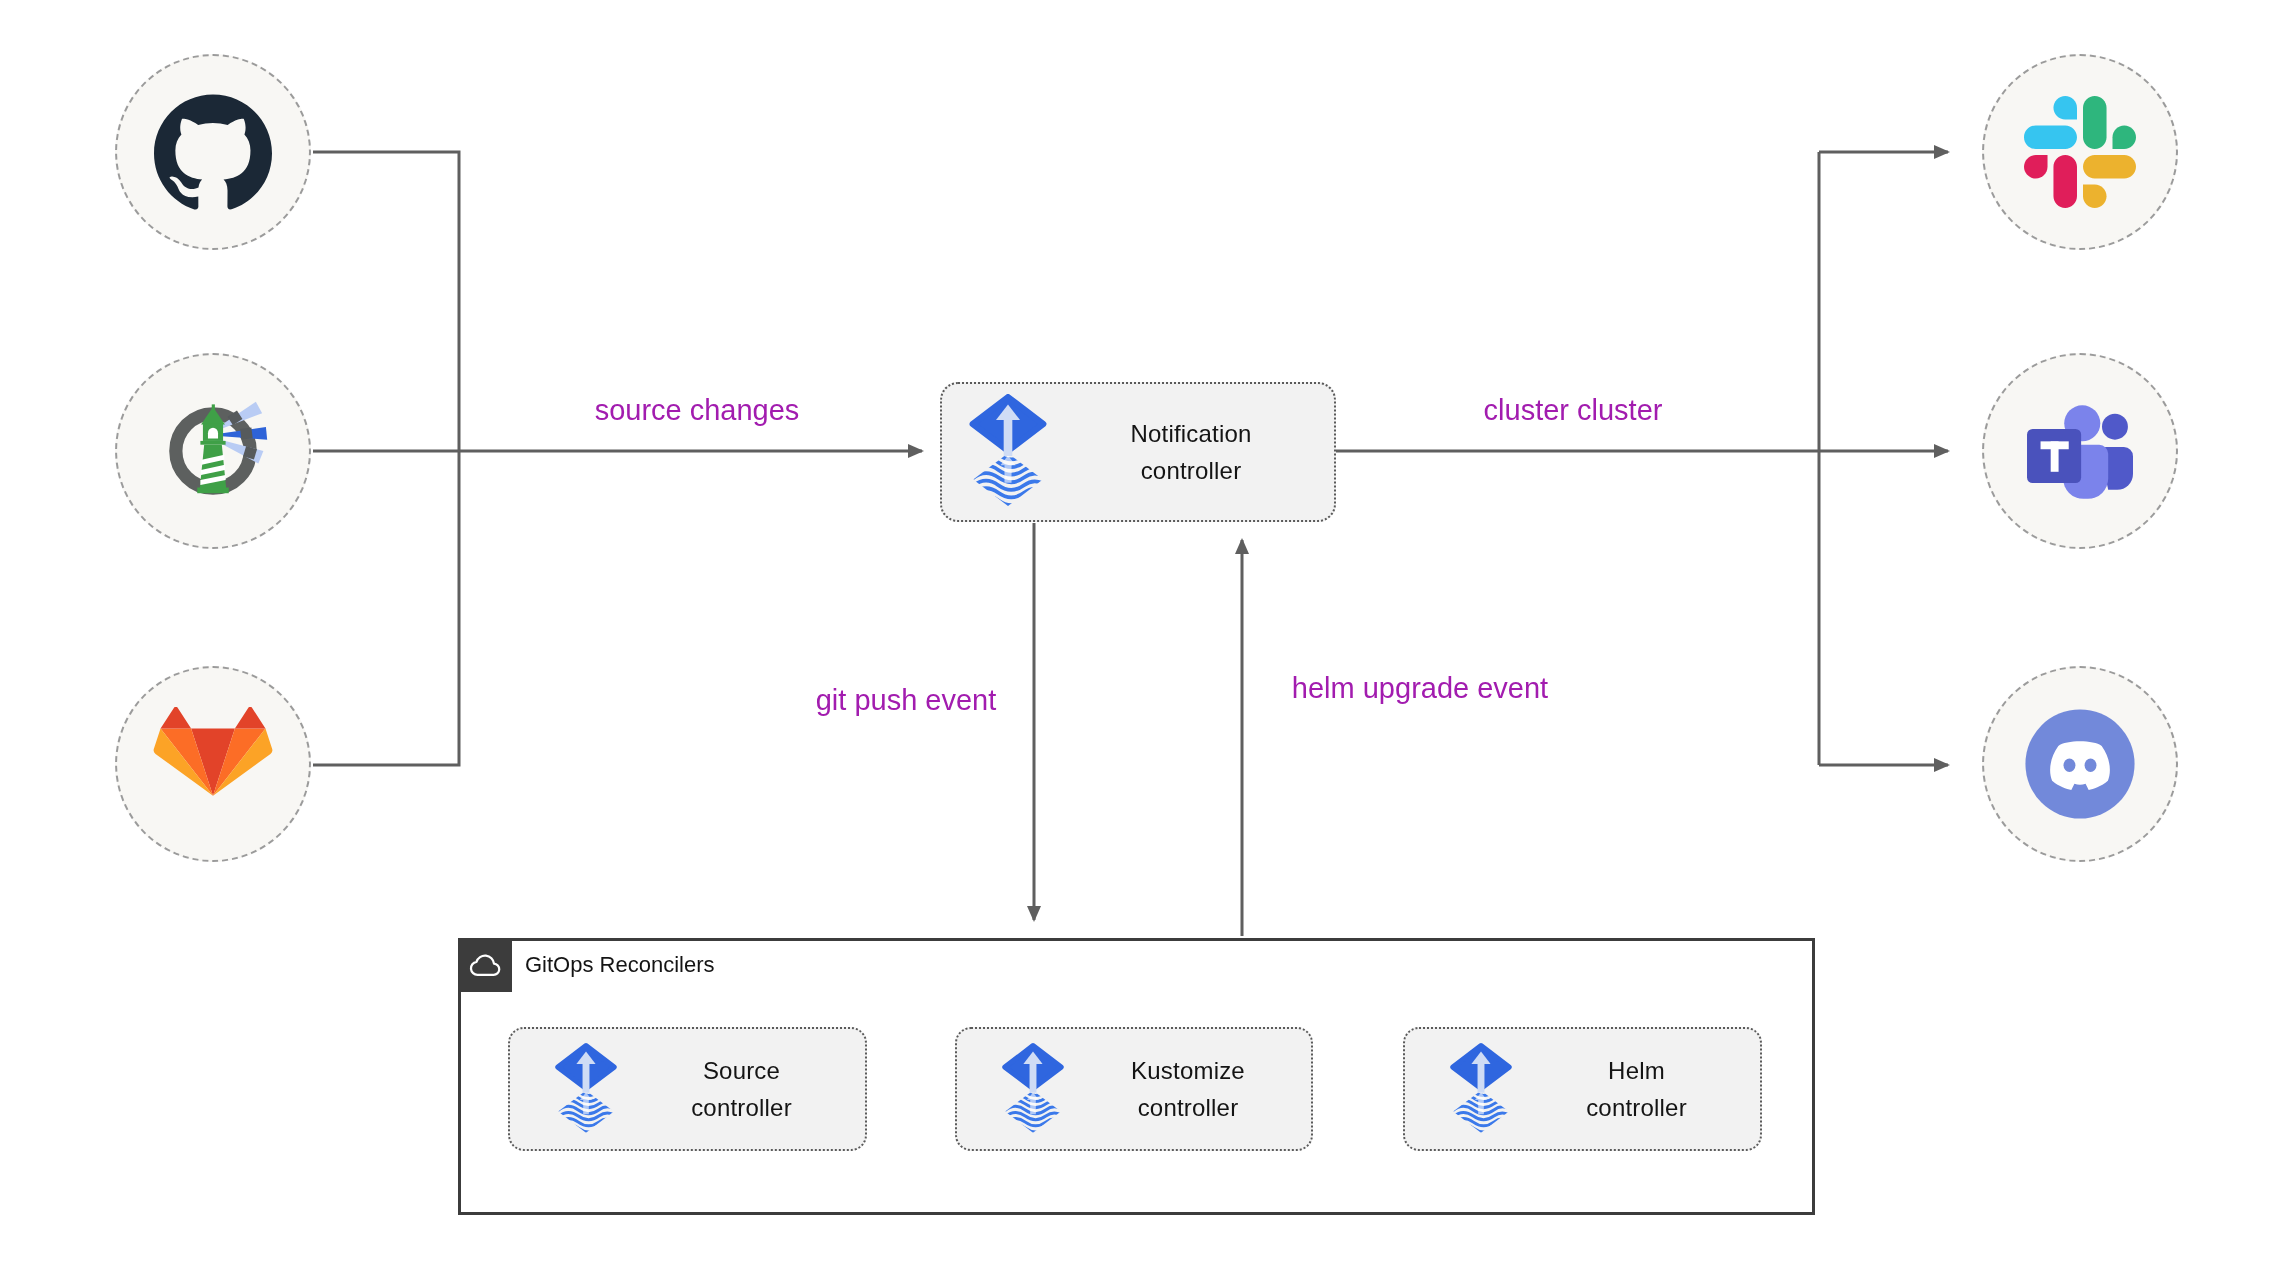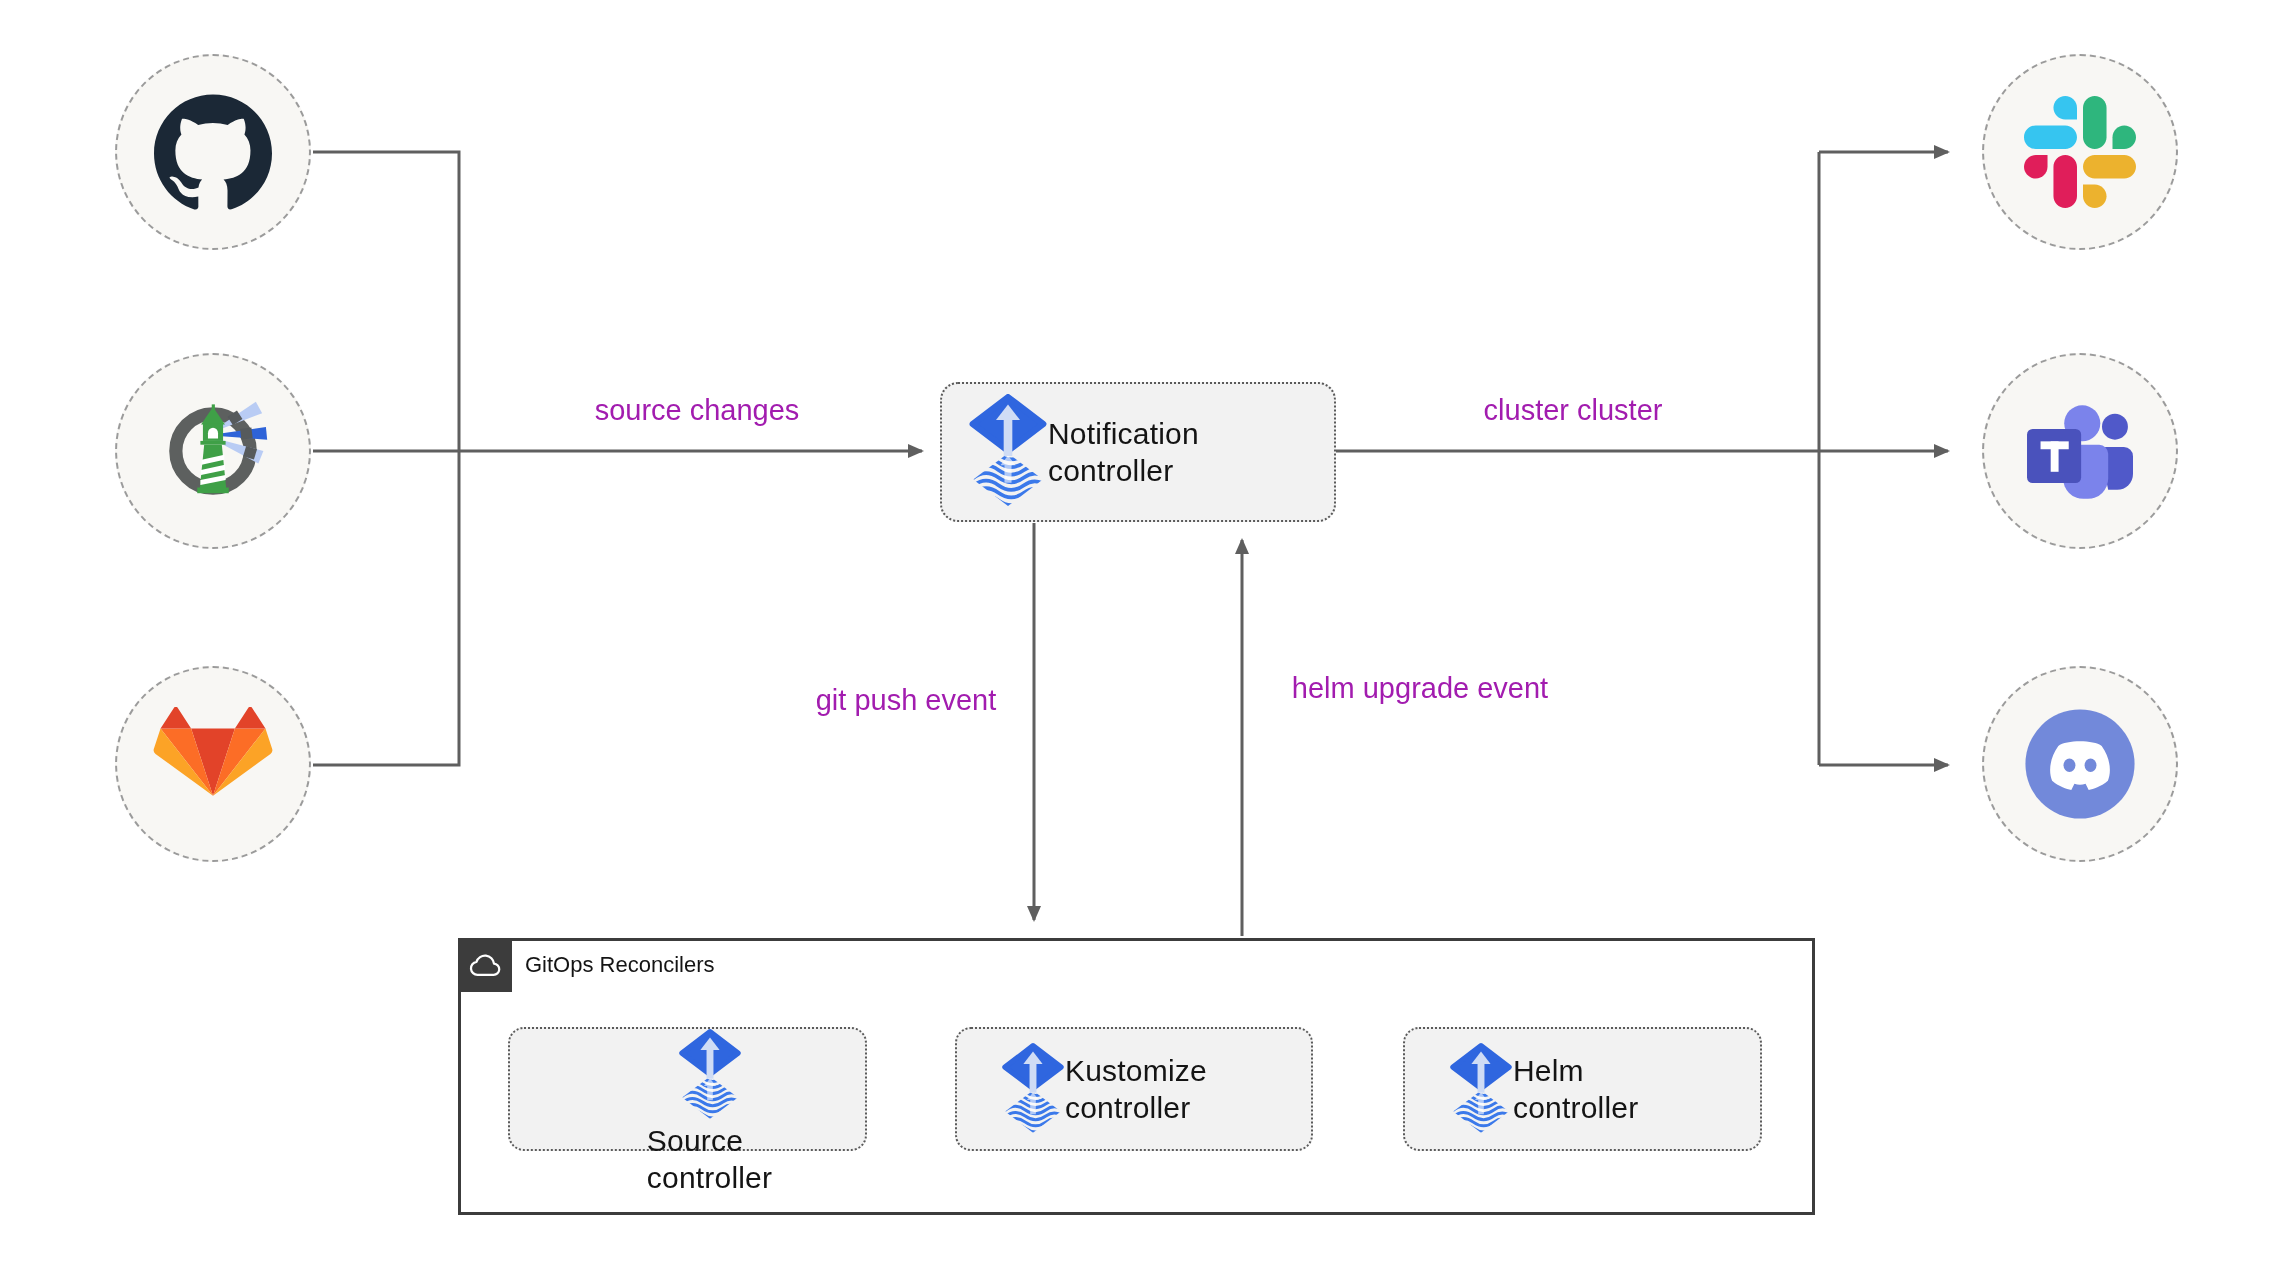--- a/index.html
+++ b/index.html
@@ -4,21 +4,21 @@
 <style>
   html,body{margin:0;padding:0;background:#ffffff;}
   .canvas{position:relative;width:2292px;height:1284px;background:#ffffff;overflow:hidden;
           font-family:"Liberation Sans", sans-serif;color:#1a1a1a;}
   .wires{position:absolute;left:0;top:0;pointer-events:none;}
   .circle{position:absolute;width:196px;height:196px;border-radius:50%;
           border:2px dashed #9b9b9b;background:#f8f7f4;display:flex;
           align-items:center;justify-content:center;box-sizing:border-box;}
   .ctrl{position:absolute;background:#f2f2f2;border:2.5px dotted #5a5a5a;border-radius:18px;
         display:flex;align-items:center;box-sizing:border-box;}
-  .ctrl-label{flex:1;text-align:left;font-size:30px;line-height:37px;color:#141414;
+  .ctrl-label{flex:1;text-align:center;font-size:24px;line-height:37px;color:#141414;
               white-space:pre-line;letter-spacing:.2px;}
   .notif{left:940px;top:382px;width:396px;height:140px;padding-left:26px;}
   .notif .flux svg{width:80px;height:116px;display:block;}
   .mini .flux svg{width:64px;height:93px;display:block;}
   .mini{height:124px;padding-left:44px;border-radius:16px;}
   .edge-label{position:absolute;transform:translate(-50%,-50%);font-size:29px;color:#a21caf;
               white-space:nowrap;}
   .group{position:absolute;left:458px;top:938px;width:1357px;height:277px;
          border:3px solid #3c3c3c;background:#ffffff;box-sizing:border-box;}
   .group-badge{position:absolute;left:-3px;top:-3px;width:54px;height:54px;background:#3c3c3c;
@@ -167,21 +167,21 @@
   <div class="edge-label" style="left:1420px;top:688px">helm upgrade event</div>
 
   <div class="group">
     <div class="group-badge">
       <svg width="36" height="30" viewBox="0 0 24 18">
         <path d="M7 15.5 a4.3 4.3 0 0 1 -.7-8.55 A6 6 0 0 1 18 8.1 A3.7 3.7 0 0 1 17.6 15.5 Z" fill="none" stroke="#ffffff" stroke-width="1.5" stroke-linejoin="round"></path>
       </svg>
     </div>
     <div class="group-title">GitOps Reconcilers</div>
 
-    <div class="ctrl mini" style="left:47px;top:86px;width:359px;flex-direction:column;">
+    <div class="ctrl mini" style="left:47px;top:86px;width:359px;">
       <span class="flux">
 <svg viewBox="0 0 100 145" xmlns="http://www.w3.org/2000/svg">
   <polygon points="50,4 94,37.5 50,71 6,37.5" fill="#2f66df" stroke="#2f66df" stroke-width="8" stroke-linejoin="round"></polygon>
   <polygon points="50,13 65,32.5 35,32.5" fill="#cfdcf5"></polygon>
   <rect x="44.6" y="31.5" width="10.8" height="46" fill="#cfdcf5"></rect>
   <g stroke="#3b79ea" stroke-width="4.6" fill="none" clip-path="url(#flux-waves-clip)">
               <path d="M6,77 c11,-9 21,-9 32,-1 c11,8 21,8 32,0 c8,-6 16,-7 26,-1"></path>
               <path d="M6,86.5 c11,-9 21,-9 32,-1 c11,8 21,8 32,0 c8,-6 16,-7 26,-1"></path>
               <path d="M6,96 c11,-9 21,-9 32,-1 c11,8 21,8 32,0 c8,-6 16,-7 26,-1"></path>
               <path d="M6,105.5 c11,-9 21,-9 32,-1 c11,8 21,8 32,0 c8,-6 16,-7 26,-1"></path>

